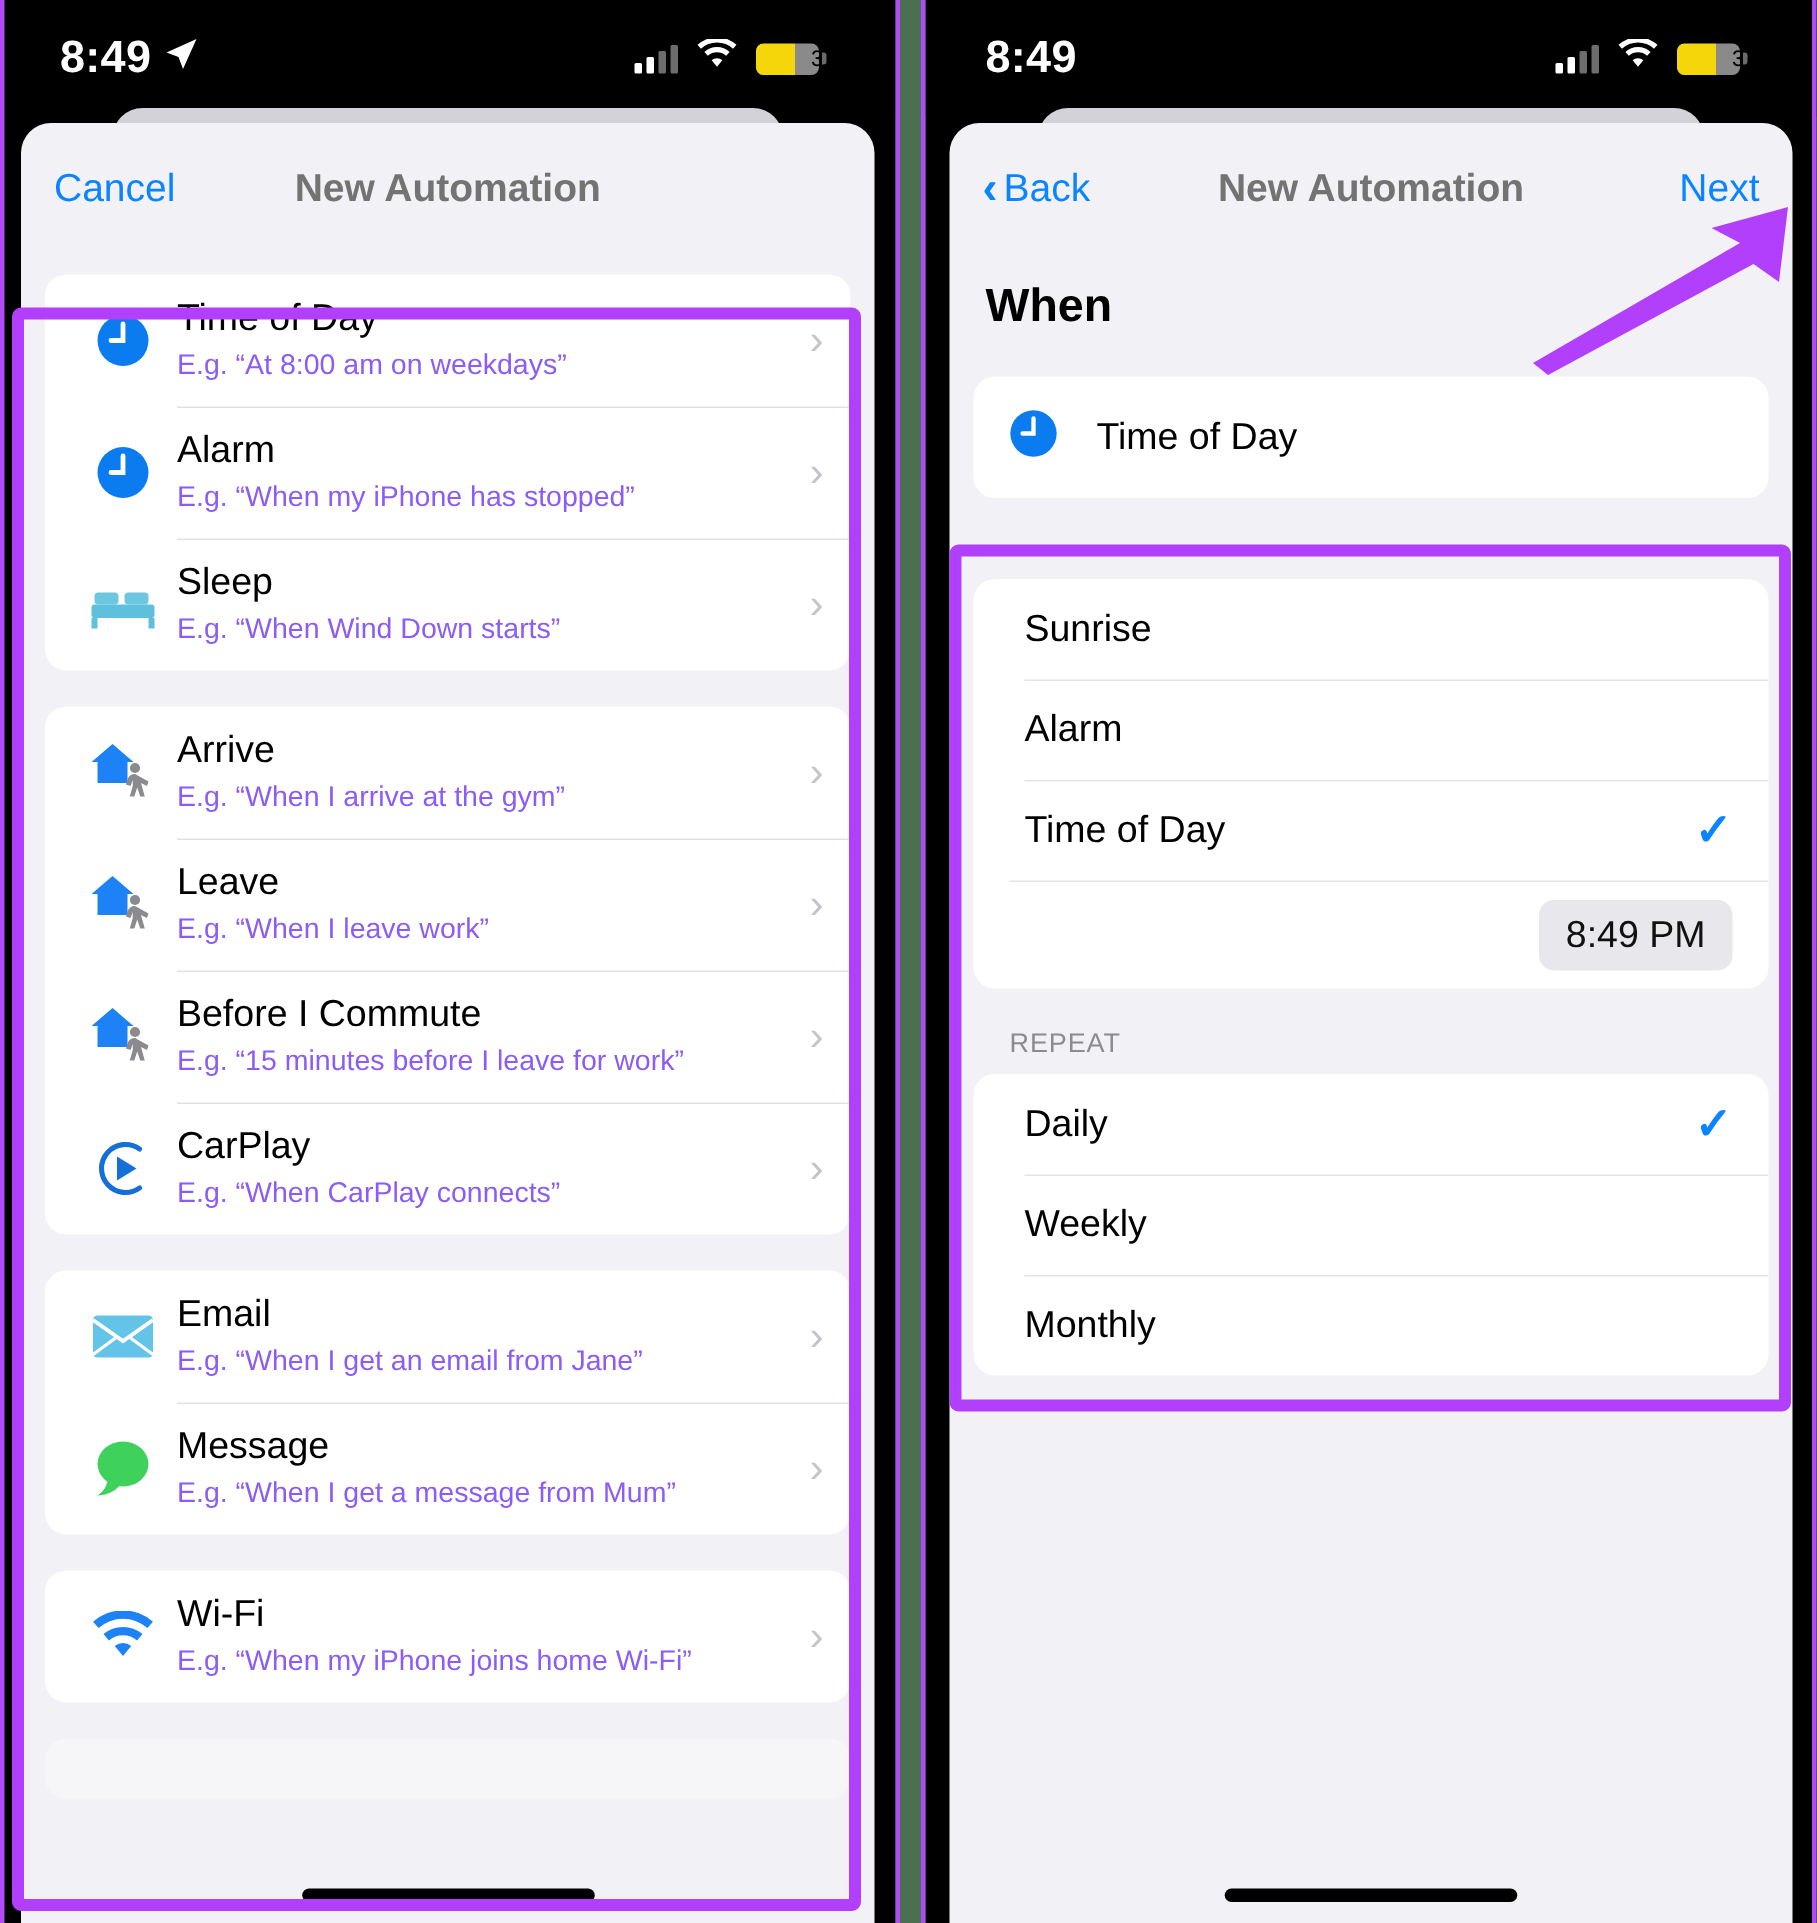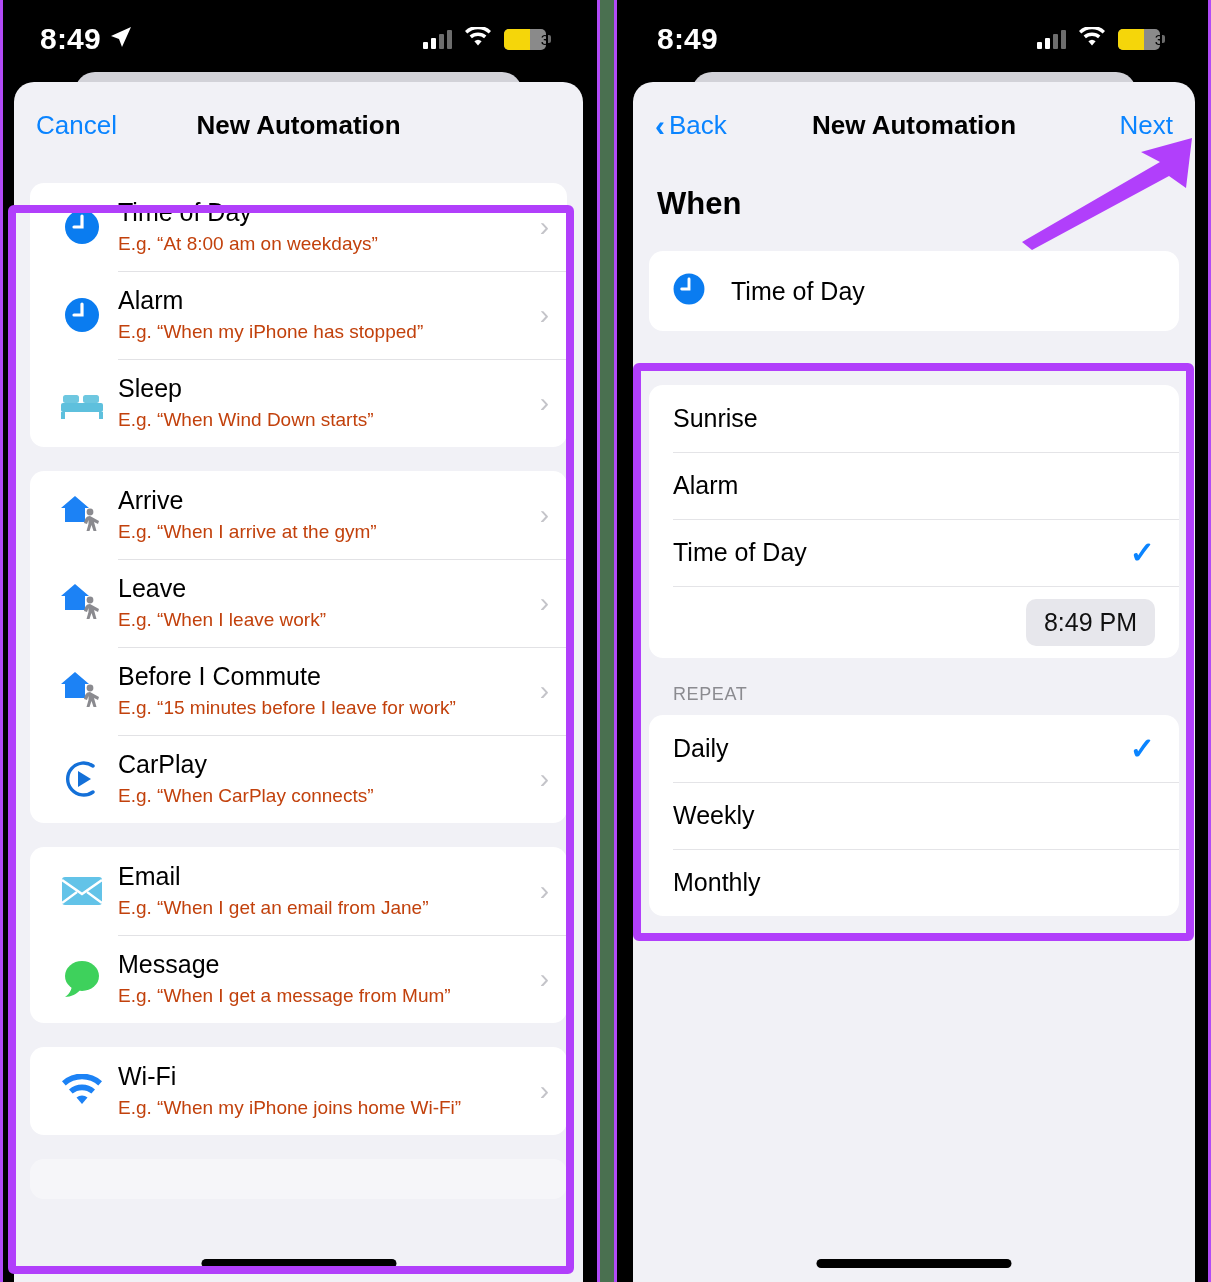--- a/index.html
+++ b/index.html
@@ -58,55 +58,55 @@
   #panel-right .sheet { left:16px; right:16px; }
 
   .navbar {
     position:relative; height:86px;
     display:flex; align-items:center; padding:0 22px;
   }
   .nav-left, .nav-right { flex:0 0 auto; display:flex; align-items:flex-end; gap:4px; }
   .nav-left { min-width:150px; }
   .nav-right { min-width:150px; justify-content:flex-end; }
   .nav-title {
-    flex:1; text-align:center; font-size:26px; font-weight:700; color:#000000;
+    flex:1; text-align:center; font-size:26px; font-weight:700; color:#737373;
   }
   .nav-action { font-size:26px; color:#0a84ff; cursor:pointer; }
   .chev-back { color:#0a84ff; font-size:30px; line-height:1; font-weight:600; }
 
   
   .content { padding:15px 16px; }
   .group {
     background:#fff; border-radius:14px; overflow:hidden; margin-bottom:24px;
   }
   .row {
     position:relative; display:flex; align-items:center;
     padding:0 18px 0 16px; min-height:88px;
   }
   .row + .row::before {
     content:""; position:absolute; left:88px; right:0; top:0; height:1px; background:#e2e2e5;
   }
   .row-ic { flex:0 0 72px; display:flex; align-items:center; justify-content:center; }
   .row-tx { flex:1; padding:12px 0; }
   .row-title { font-size:25px; color:#000; line-height:1.25; }
-  .row-sub { font-size:19px; color:#c2410c; line-height:1.35; margin-top:3px; }
+  .row-sub { font-size:19px; color:#8b5cf6; line-height:1.35; margin-top:3px; }
   .chev { color:#c4c4c9; font-size:28px; line-height:1; }
 
   
   .when-hd { font-size:31px; font-weight:700; color:#000; padding:18px 24px 14px; }
   .card-row {
     background:#fff; border-radius:14px; display:flex; align-items:center;
     gap:22px; padding:18px 20px; min-height:74px;
   }
   .card-row .lbl { font-size:25px; color:#000; }
 
   .opt-group { background:#fff; border-radius:14px; overflow:hidden; }
   .opt {
     position:relative; display:flex; align-items:center; justify-content:space-between;
-    padding:0 24px; height:67px;
+    padding:0 24px; height:67px;margin-left:10px;
   }
   .opt + .opt::before, .opt-val::before {
     content:""; position:absolute; left:24px; right:0; top:0; height:1px; background:#e4e4e7;
   }
   .opt .lbl { font-size:25px; color:#000; }
   .check { color:#0a84ff; font-size:30px; font-weight:600; line-height:1; }
   .opt-val { position:relative; display:flex; justify-content:flex-end; align-items:center; padding:12px 24px; height:72px; }
   .time-chip {
     background:#e7e7ec; border-radius:10px; padding:9px 18px;
     font-size:25px; color:#111;

